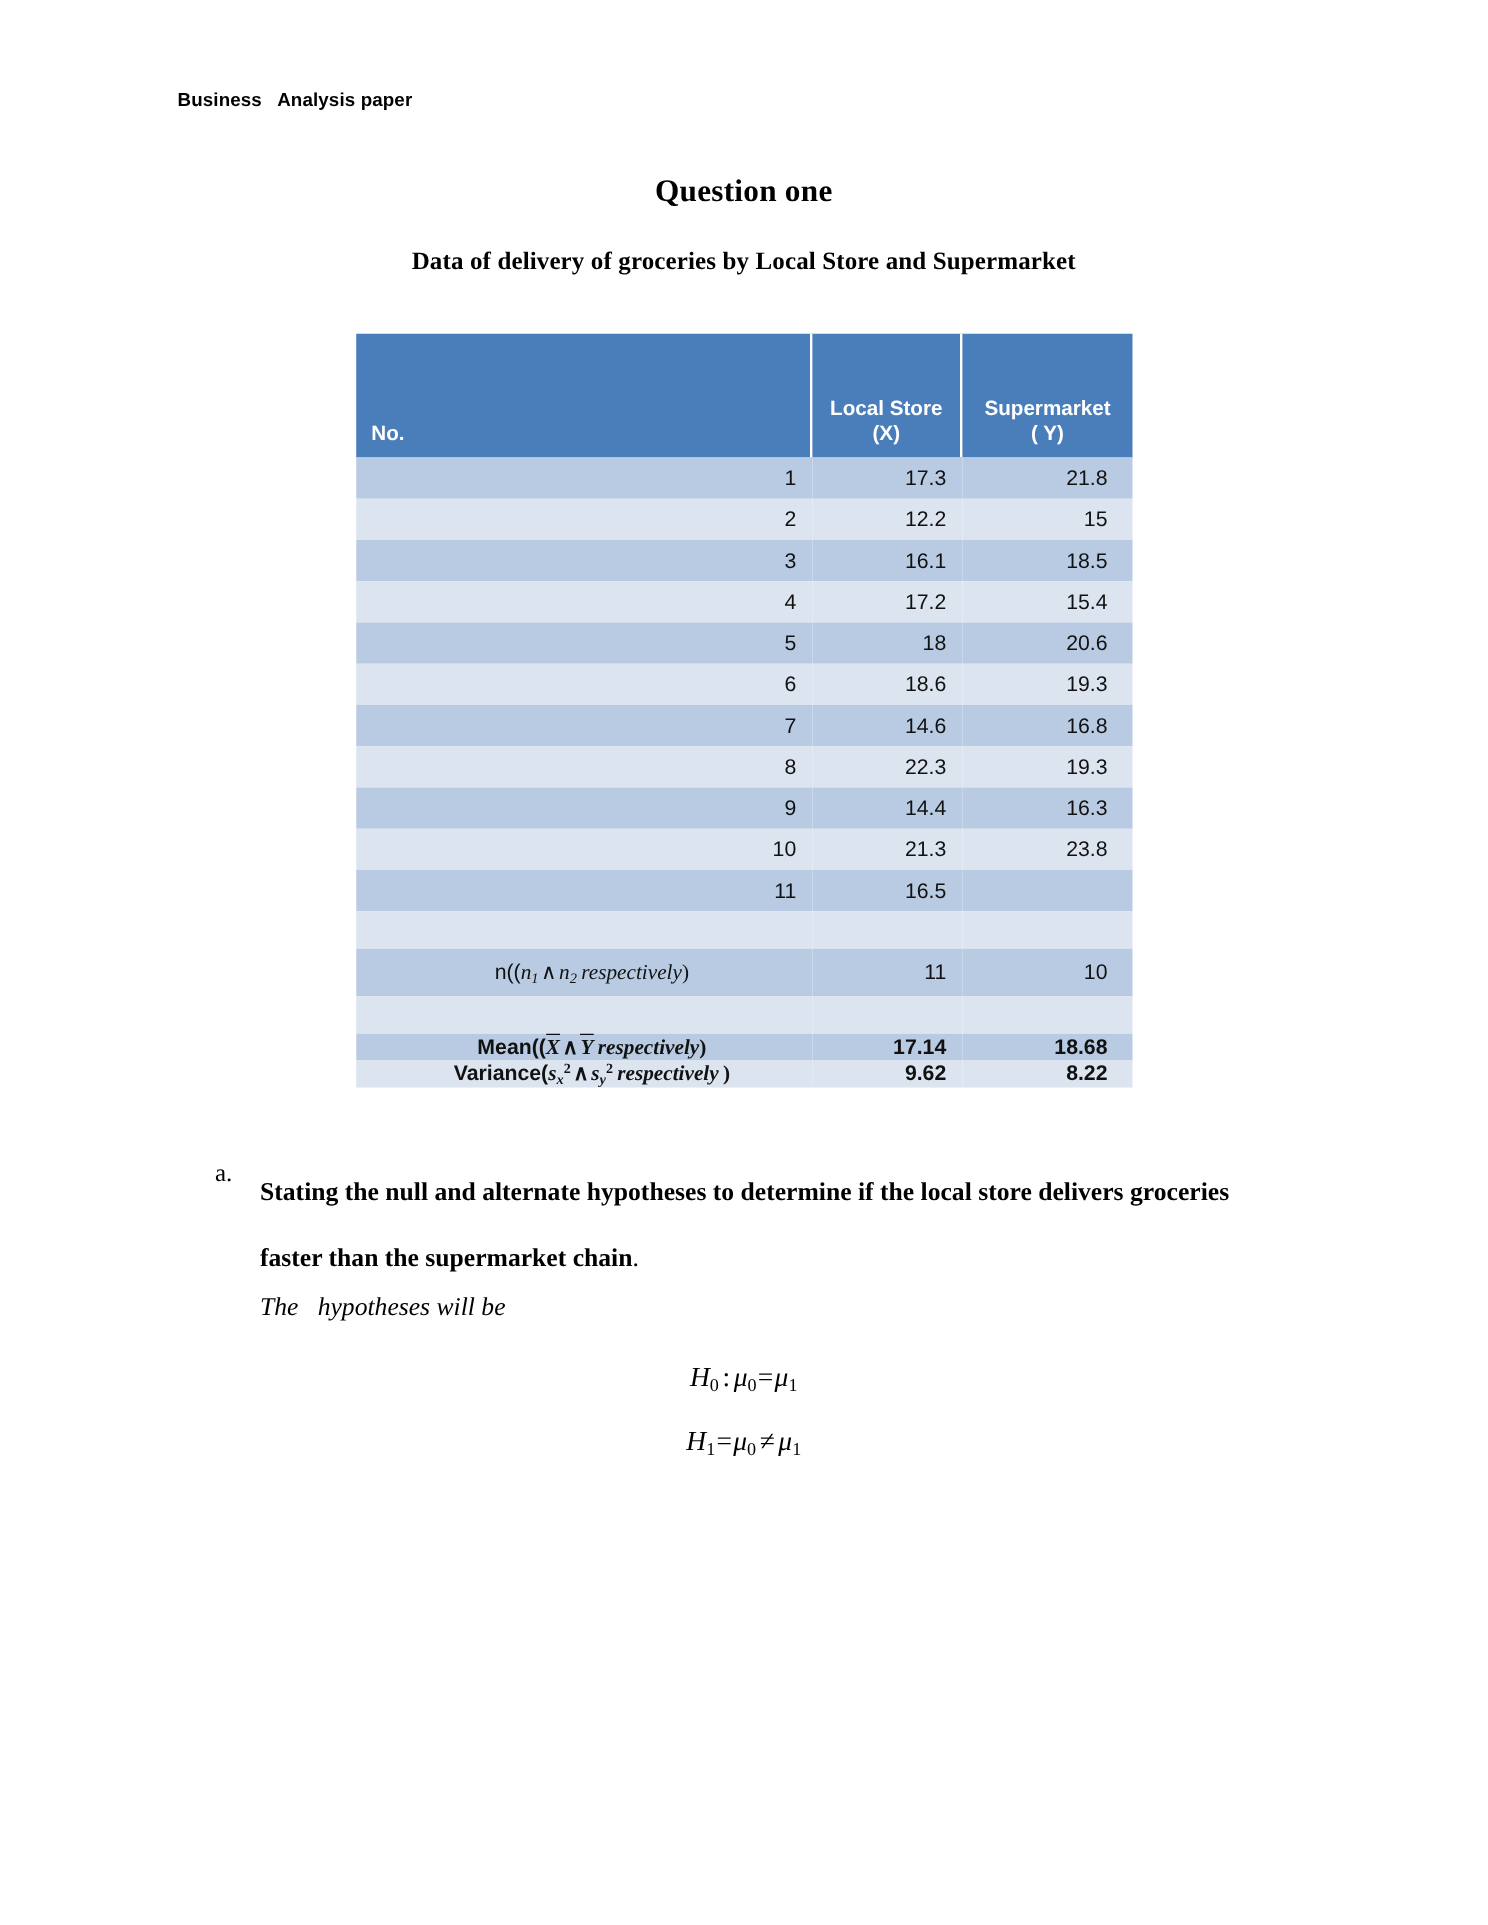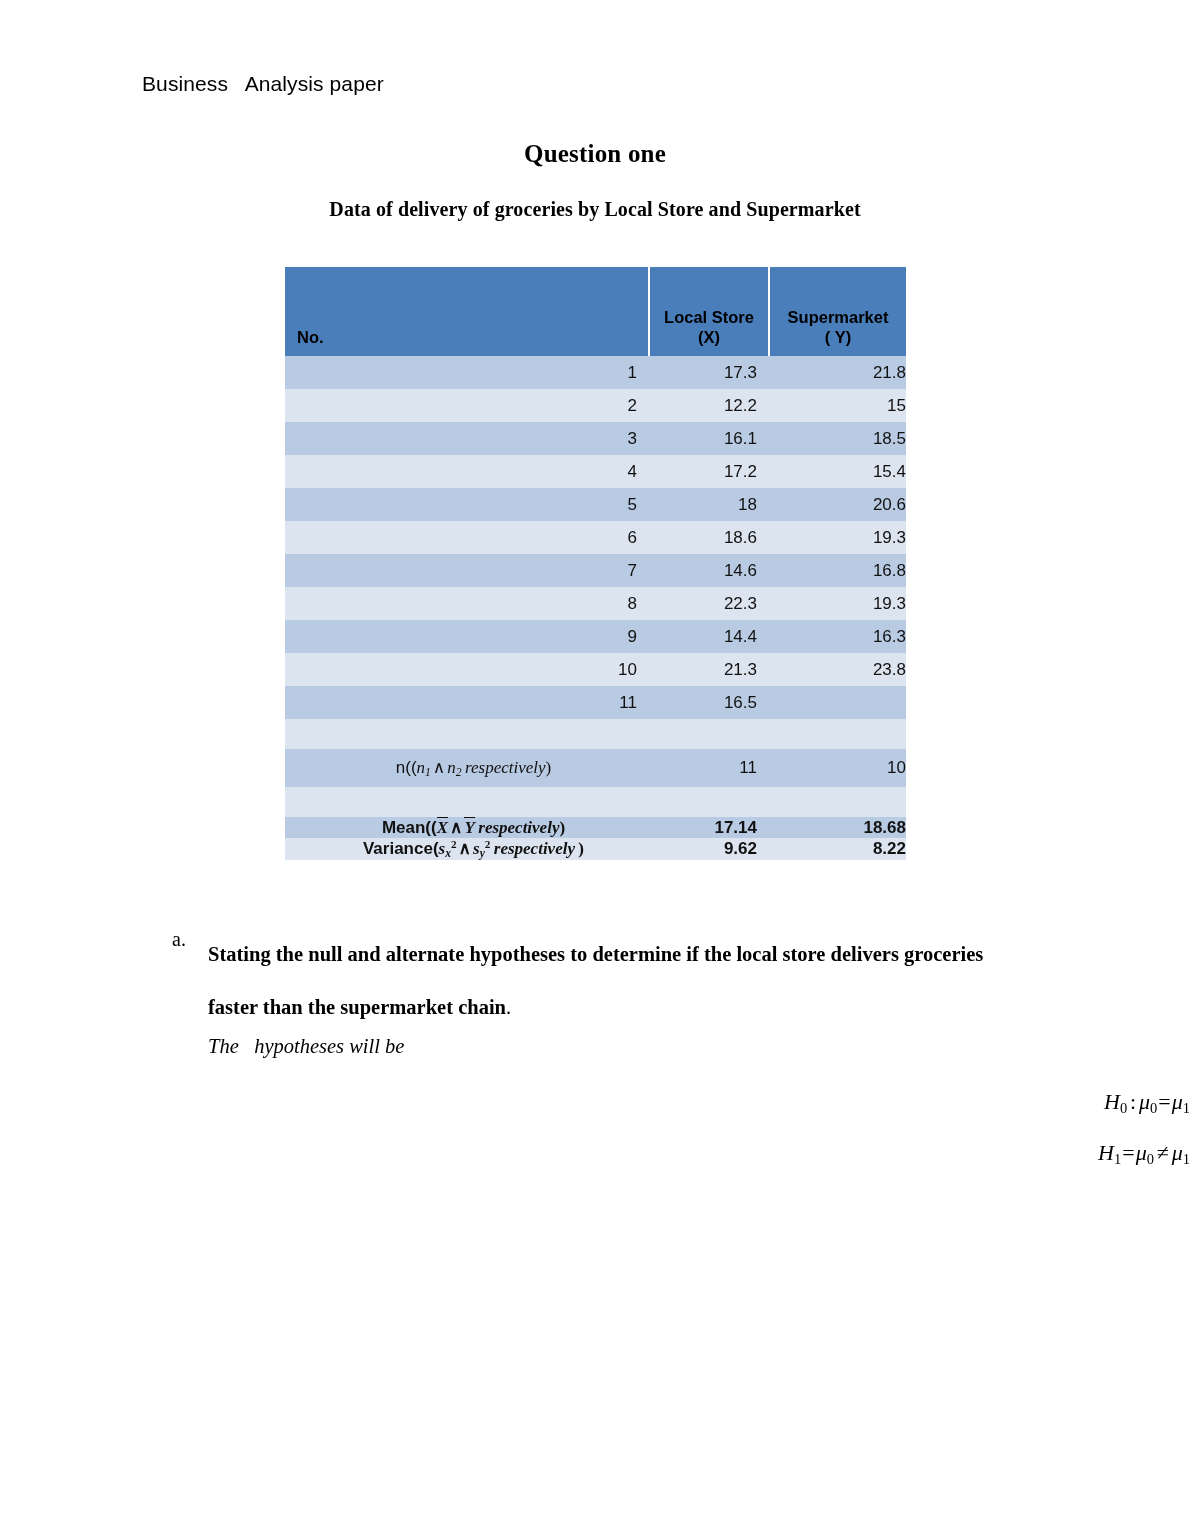--- a/index.html
+++ b/index.html
@@ -16,22 +16,22 @@
     font-family: "Liberation Serif", serif;
     color: #000000;
   }
 
   
   .doc-header {
     position: absolute;
     left: 142px;
     top: 72px;
     font-family: "Liberation Sans", sans-serif;
-    font-size: 21px;
-    font-weight: 400;
+    font-size: 15px;
+    font-weight: 700;
     color: #000;
     letter-spacing: 0.1px;
     white-space: pre;
   }
 
   
   .title-main {
     position: absolute;
     left: 0;
     top: 140px;
@@ -69,24 +69,24 @@
   .data-table col.c-x     { width: 120px; }
   .data-table col.c-y     { width: 136px; }
 
   .data-table th, .data-table td {
     padding: 0;
     border: 0;
   }
 
   thead .hdr-cell {
     background: #4a7ebb;
-    color: #000000;
+    color: #ffffff;
     font-weight: bold;
     font-size: 16.5px;
-    height: 89px;
+    height: 99px;
     vertical-align: bottom;
     line-height: 1.22;
     border-right: 2px solid #ffffff;
     box-sizing: border-box;
   }
   thead .hdr-no {
     text-align: left;
     padding: 0 0 9px 12px;
   }
   thead .hdr-num {
@@ -105,21 +105,21 @@
     box-sizing: border-box;
   }
   tbody tr td.last { border-right: 0; }
   tbody tr.band-dark td  { background: #b9cbe3; }
   tbody tr.band-light td { background: #dce4f0; }
 
   td.num {
     text-align: right;
     padding-right: 13px;
   }
-  td.num-y { padding-right: 0; }
+  td.num-y { padding-right: 20px; }
   td.lbl {
     text-align: center;
     padding-left: 12px;
     font-size: 17px;
   }
   tr.spacer td { height: 30px; }
   tr.stat td { height: 38px; }
   tr.stat-tight td { height: 19px; font-weight: bold; }
 
   
@@ -179,21 +179,21 @@
     font-size: 20.5px;
     font-family: "Liberation Serif", serif;
     white-space: pre;
     font-style: italic;
   }
 
   
   .eq {
     position: absolute;
     width: 1190px;
-    text-align: right;
+    text-align: center;
     font-family: "Liberation Serif", serif;
     font-size: 22px;
   }
   .eq-1 { top: 1089px; }
   .eq-2 { top: 1140px; }
   .eq .var { font-style: italic; }
   .eq sub {
     font-size: 0.66em;
     vertical-align: -0.26em;
     font-style: normal;

